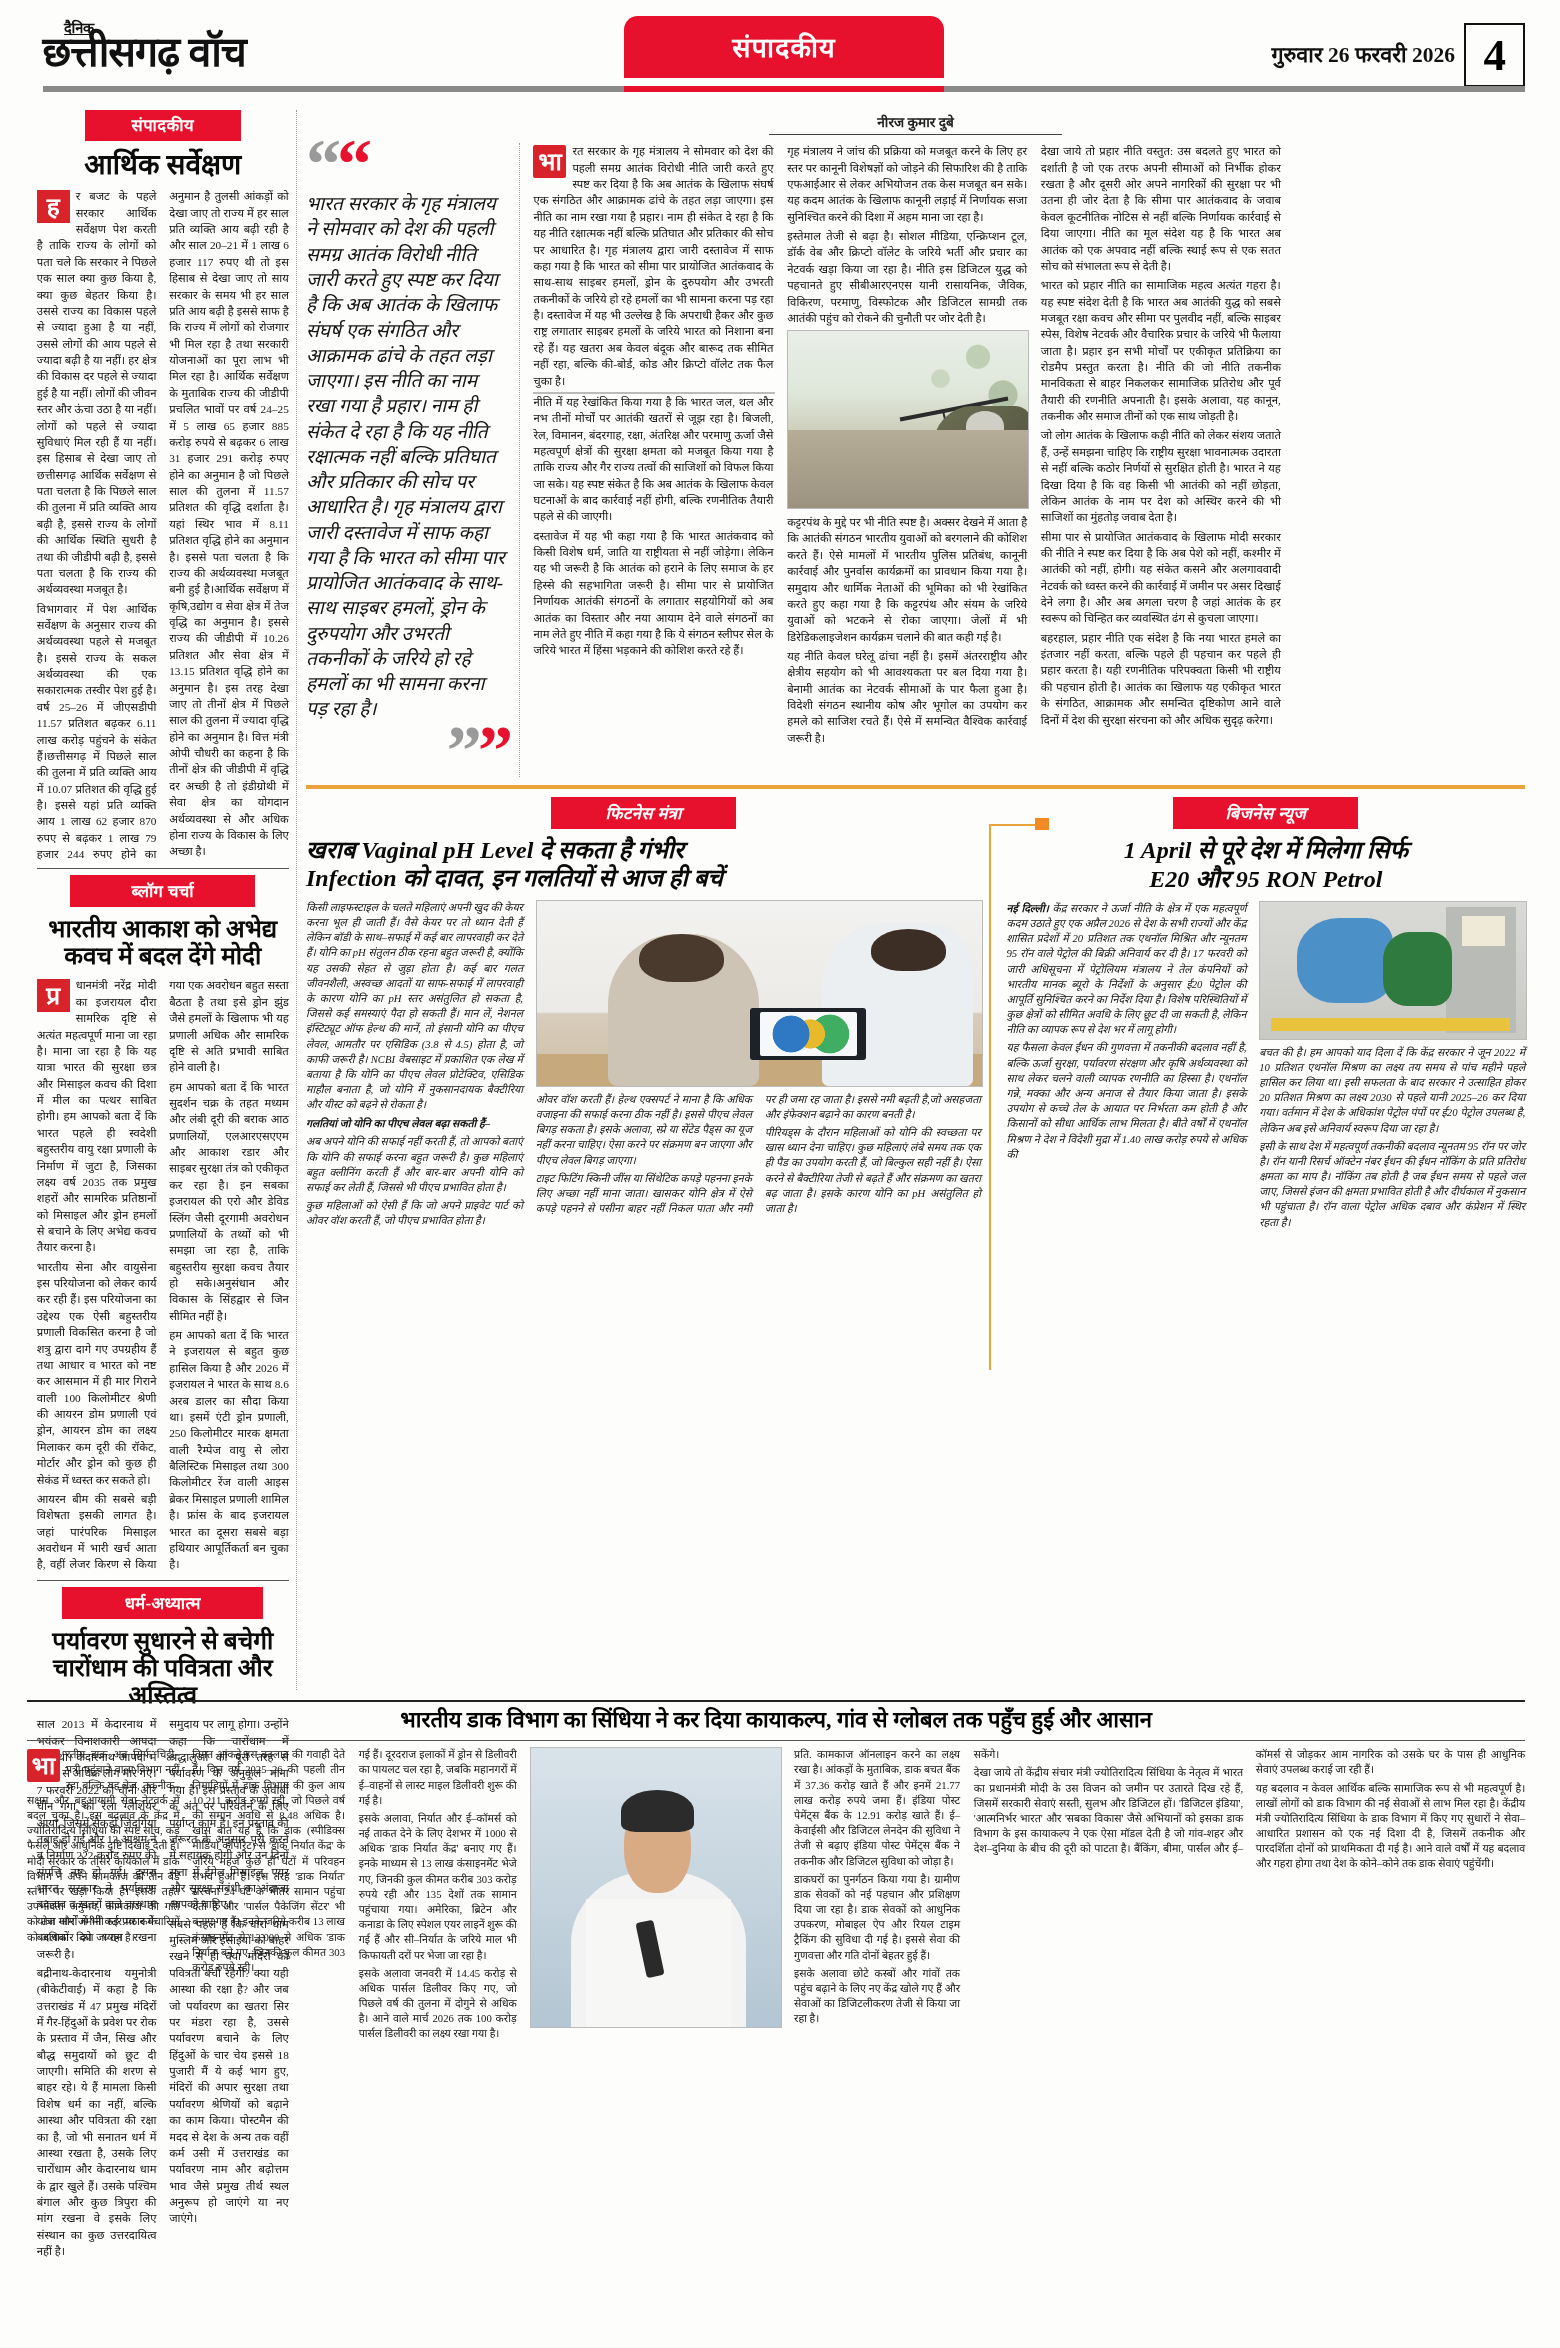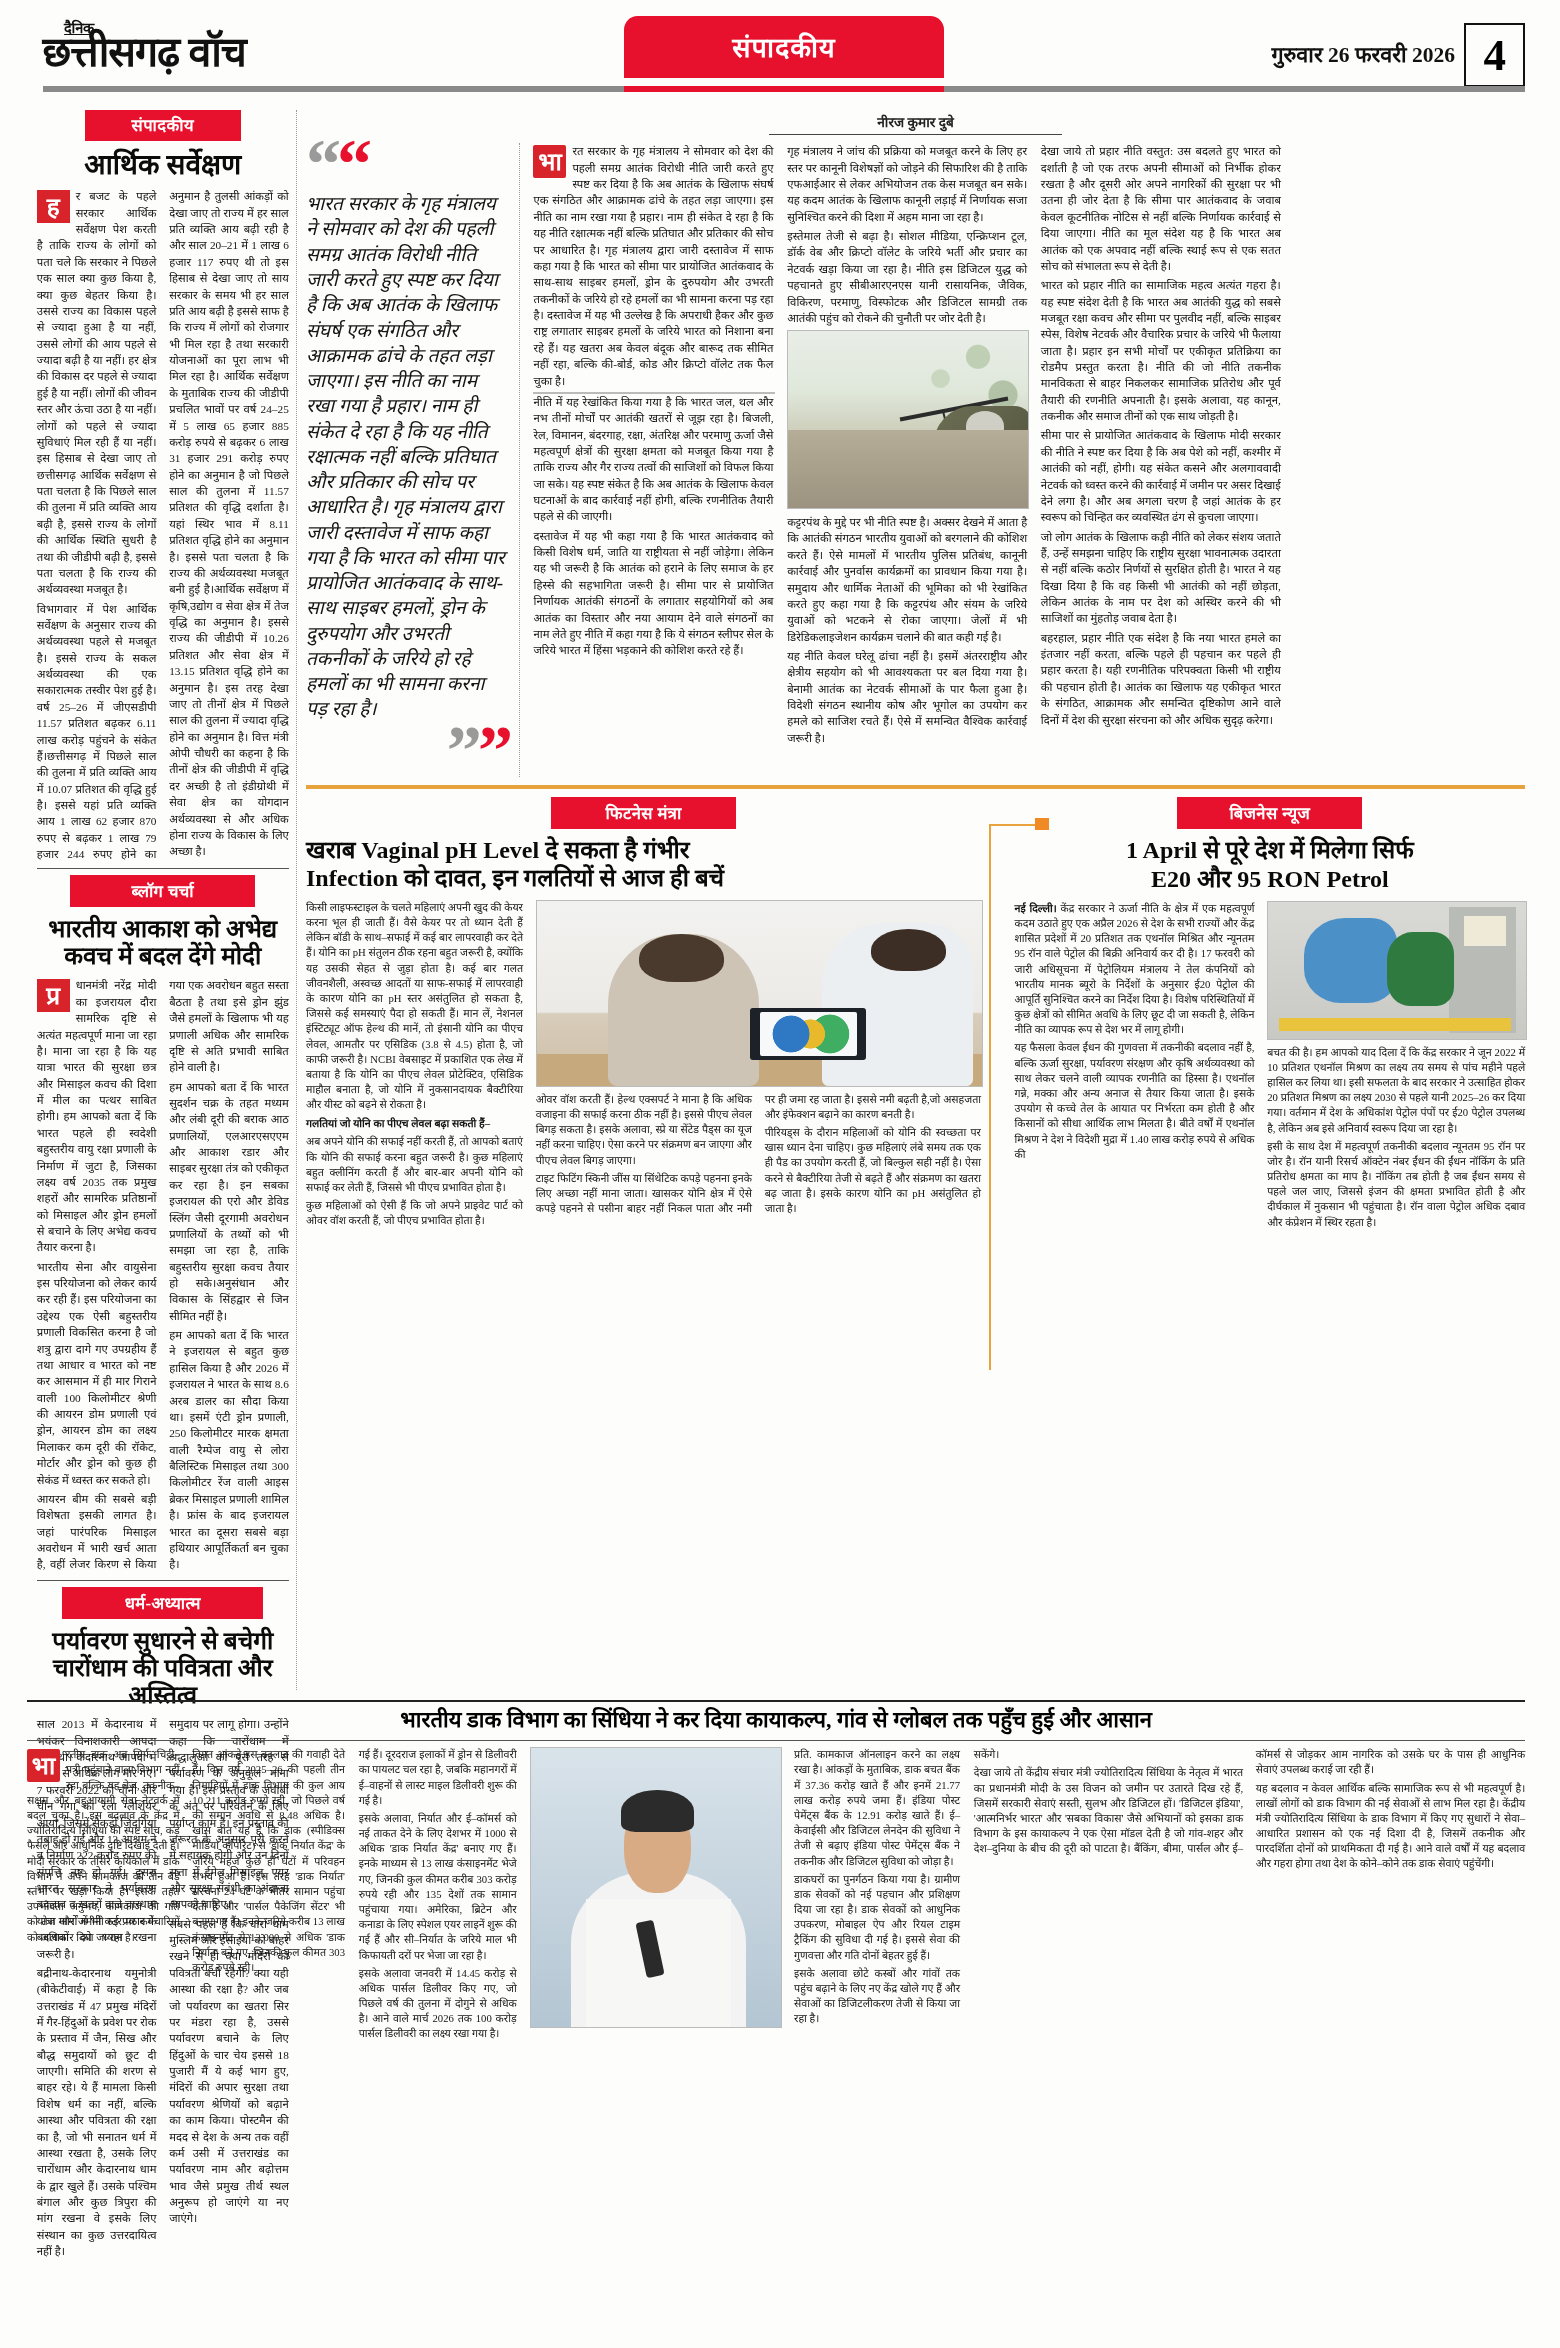--- a/index.html
+++ b/index.html
@@ -216,31 +216,31 @@
             <div class="txt">
               <p>कट्टरपंथ के मुद्दे पर भी नीति स्पष्ट है। अक्सर देखने में आता है कि आतंकी संगठन भारतीय युवाओं को बरगलाने की कोशिश करते हैं। ऐसे मामलों में भारतीय पुलिस प्रतिबंध, कानूनी कार्रवाई और पुनर्वास कार्यक्रमों का प्रावधान किया गया है। समुदाय और धार्मिक नेताओं की भूमिका को भी रेखांकित करते हुए कहा गया है कि कट्टरपंथ और संयम के जरिये युवाओं को भटकने से रोका जाएगा। जेलों में भी डिरेडिकलाइजेशन कार्यक्रम चलाने की बात कही गई है।</p>
               <p>यह नीति केवल घरेलू ढांचा नहीं है। इसमें अंतरराष्ट्रीय और क्षेत्रीय सहयोग को भी आवश्यकता पर बल दिया गया है। बेनामी आतंक का नेटवर्क सीमाओं के पार फैला हुआ है। विदेशी संगठन स्थानीय कोष और भूगोल का उपयोग कर हमले को साजिश रचते हैं। ऐसे में समन्वित वैश्विक कार्रवाई जरूरी है।</p>
             </div>
           </div>
 
           <div style="width:240px;flex:none;">
             <div class="txt">
               <p>देखा जाये तो प्रहार नीति वस्तुत: उस बदलते हुए भारत को दर्शाती है जो एक तरफ अपनी सीमाओं को निर्भीक होकर रखता है और दूसरी ओर अपने नागरिकों की सुरक्षा पर भी उतना ही जोर देता है कि सीमा पार आतंकवाद के जवाब केवल कूटनीतिक नोटिस से नहीं बल्कि निर्णायक कार्रवाई से दिया जाएगा। नीति का मूल संदेश यह है कि भारत अब आतंक को एक अपवाद नहीं बल्कि स्थाई रूप से एक सतत सोच को संभालता रूप से देती है।</p>
               <p>भारत को प्रहार नीति का सामाजिक महत्व अत्यंत गहरा है। यह स्पष्ट संदेश देती है कि भारत अब आतंकी युद्ध को सबसे मजबूत रक्षा कवच और सीमा पर पुलवीद नहीं, बल्कि साइबर स्पेस, विशेष नेटवर्क और वैचारिक प्रचार के जरिये भी फैलाया जाता है। प्रहार इन सभी मोर्चों पर एकीकृत प्रतिक्रिया का रोडमैप प्रस्तुत करता है। नीति की जो नीति तकनीक मानविकता से बाहर निकलकर सामाजिक प्रतिरोध और पूर्व तैयारी की रणनीति अपनाती है। इसके अलावा, यह कानून, तकनीक और समाज तीनों को एक साथ जोड़ती है।</p>
+              <p>जो लोग आतंक के खिलाफ कड़ी नीति को लेकर संशय जताते हैं, उन्हें समझना चाहिए कि राष्ट्रीय सुरक्षा भावनात्मक उदारता से नहीं बल्कि कठोर निर्णयों से सुरक्षित होती है। भारत ने यह दिखा दिया है कि वह किसी भी आतंकी को नहीं छोड़ता, लेकिन आतंक के नाम पर देश को अस्थिर करने की भी साजिशों का मुंहतोड़ जवाब देता है।</p>
               <p>सीमा पार से प्रायोजित आतंकवाद के खिलाफ मोदी सरकार की नीति ने स्पष्ट कर दिया है कि अब पेशे को नहीं, कश्मीर में आतंकी को नहीं, होगी। यह संकेत कसने और अलगाववादी नेटवर्क को ध्वस्त करने की कार्रवाई में जमीन पर असर दिखाई देने लगा है। और अब अगला चरण है जहां आतंक के हर स्वरूप को चिन्हित कर व्यवस्थित ढंग से कुचला जाएगा।</p>
-              <p>जो लोग आतंक के खिलाफ कड़ी नीति को लेकर संशय जताते हैं, उन्हें समझना चाहिए कि राष्ट्रीय सुरक्षा भावनात्मक उदारता से नहीं बल्कि कठोर निर्णयों से सुरक्षित होती है। भारत ने यह दिखा दिया है कि वह किसी भी आतंकी को नहीं छोड़ता, लेकिन आतंक के नाम पर देश को अस्थिर करने की भी साजिशों का मुंहतोड़ जवाब देता है।</p>
               <p>बहरहाल, प्रहार नीति एक संदेश है कि नया भारत हमले का इंतजार नहीं करता, बल्कि पहले ही पहचान कर पहले ही प्रहार करता है। यही रणनीतिक परिपक्वता किसी भी राष्ट्रीय की पहचान होती है। आतंक का खिलाफ यह एकीकृत भारत के संगठित, आक्रामक और समन्वित दृष्टिकोण आने वाले दिनों में देश की सुरक्षा संरचना को और अधिक सुदृढ़ करेगा।</p>
             </div>
           </div>
         </div>
       </div>
 
       <div style="height:3.9px;background:#e8a33d;margin:7.8px 0 0;"></div>
 
-      <div style="display:flex;gap:12px;margin-top:7.8px;position:relative;">
+      <div style="display:flex;gap:4px;margin-top:7.8px;position:relative;font-style:italic;">
 
         <div style="width:675px;flex:none;">
           <div class="sectag w190">फिटनेस मंत्रा</div>
           <div class="fithead" style="margin-top:6.8px;">खराब Vaginal pH Level दे सकता है गंभीर</div>
           <div class="fithead">Infection को दावत, इन गलतियों से आज ही बचें</div>
 
           <div style="display:flex;gap:12.7px;margin-top:6.8px;">
             <div style="width:217px;flex:none;">
               <div class="txt tinytxt">
                 <p>किसी लाइफस्टाइल के चलते महिलाएं अपनी खुद की केयर करना भूल ही जाती हैं। वैसे केयर पर तो ध्यान देती हैं लेकिन बॉडी के साथ–सफाई में कई बार लापरवाही कर देते हैं। योनि का pH संतुलन ठीक रहना बहुत जरूरी है, क्योंकि यह उसकी सेहत से जुड़ा होता है। कई बार गलत जीवनशैली, अस्वच्छ आदतों या साफ-सफाई में लापरवाही के कारण योनि का pH स्तर असंतुलित हो सकता है, जिससे कई समस्याएं पैदा हो सकती हैं। मान लें, नेशनल इंस्टिट्यूट ऑफ हेल्थ की मानें, तो इंसानी योनि का पीएच लेवल, आमतौर पर एसिडिक (3.8 से 4.5) होता है, जो काफी जरूरी है। NCBI वेबसाइट में प्रकाशित एक लेख में बताया है कि योनि का पीएच लेवल प्रोटेक्टिव, एसिडिक माहौल बनाता है, जो योनि में नुकसानदायक बैक्टीरिया और यीस्ट को बढ़ने से रोकता है।</p>

